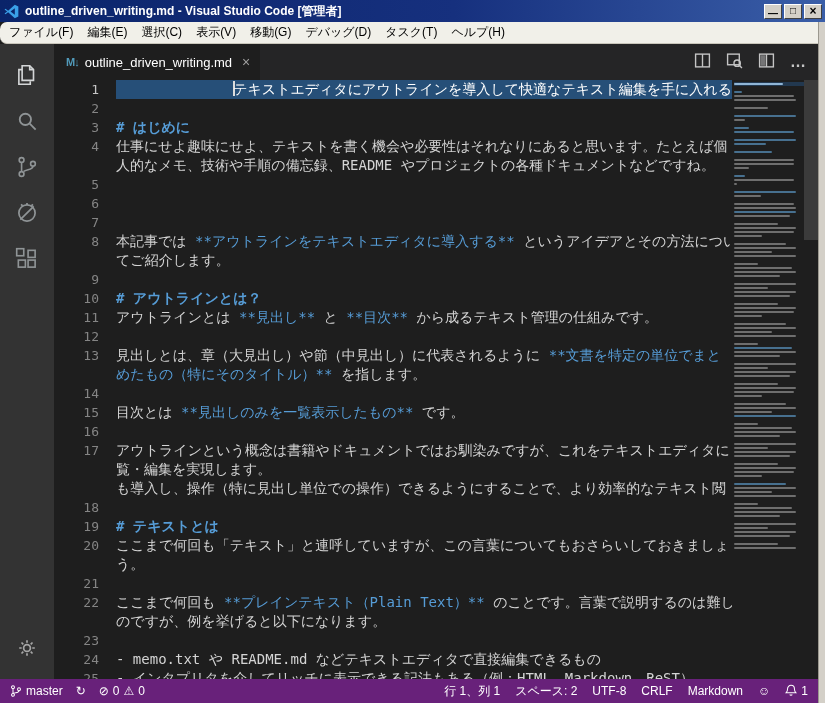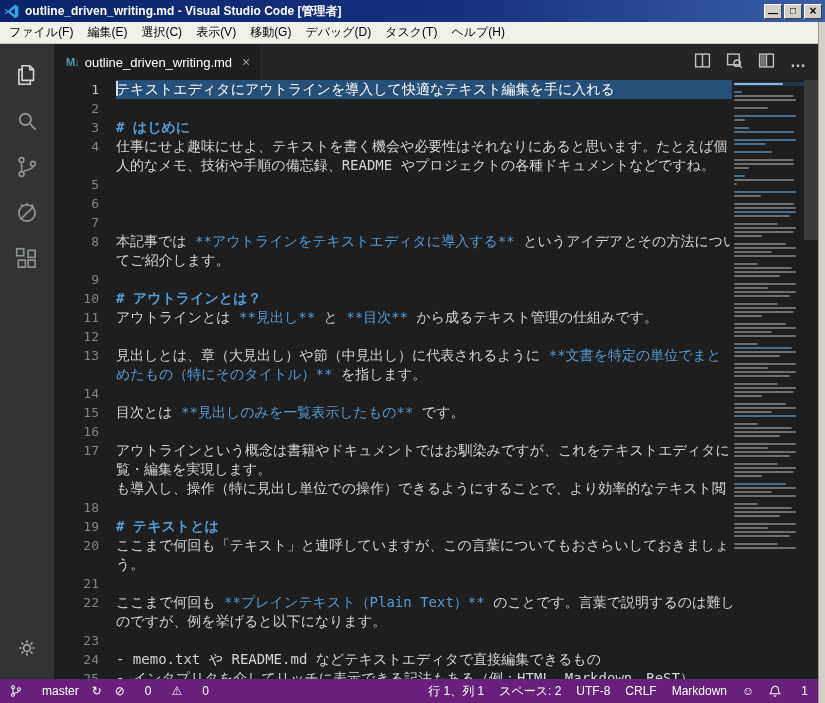--- a/index.html
+++ b/index.html
@@ -20,21 +20,21 @@
   .win-btn {
     width:18px; height:15px; background:#d4d0c8; color:#000;
     border:1px solid; border-color:#ffffff #404040 #404040 #ffffff;
     font-size:10px; line-height:12px; text-align:center; cursor:default; overflow:hidden;
   }
   .win-btn.min { line-height:17px; font-weight:bold; }
   .win-btn.close { font-size:12px; font-weight:bold; }
   .menubar {
     position:absolute; top:22px; left:0; right:0; height:22px;
     background:#f1f0e9; border-bottom:1px solid #c9c6bb;
-    display:flex; align-items:center; font-size:12px; color:#000; padding-left:2px;
+    display:flex; align-items:center; font-size:12px; color:#000; padding-left:2px;border-radius:7px;
   }
   .menu-item { padding:3px 7px; white-space:nowrap; }
   .frame-right { position:absolute; top:22px; right:0; width:7px; bottom:0; background:#d4d0c8; border-left:1px solid #9b988f; z-index:50; }
 
   
   .main { position:absolute; top:44px; left:0; right:7px; bottom:24px; display:flex; }
   .activitybar { width:54px; background:#333333; display:flex; flex-direction:column; align-items:center; padding-top:8px; flex:none; }
   .ab-icon { width:46px; height:46px; display:flex; align-items:center; justify-content:center; color:#8f9496; }
   .ab-icon.first { color:#d4d6d7; }
   .ab-bottom { margin-top:auto; margin-bottom:8px; color:#a6a6a6; }
@@ -51,21 +51,21 @@
   .editor-actions { position:absolute; right:12px; top:0; height:36px; display:flex; align-items:center; gap:15px; color:#c5c5c5; }
   .ea-more { font-size:16px; font-weight:bold; color:#c5c5c5; line-height:10px; }
 
   .code {
     position:absolute; top:36px; left:0; right:0; bottom:0;
     font-family:"DejaVu Sans Mono", monospace; font-size:14px; line-height:19px; overflow:hidden;
   }
   .row { display:flex; height:19px; }
   .gutter { width:62px; flex:none; text-align:right; padding-right:17px; color:#858585; font-size:13px; }
   .rowtext { flex:1; white-space:pre; overflow:hidden; margin-right:86px; }
-  .row.sel .rowtext { background:#264f78; }
+  .row.sel .rowtext { background:#264f78;text-align:right; }
   .row.sel .gutter { color:#c6c6c6; }
   .row.sel .rowtext span { color:#ffffff; }
   .tk-n { color:#d4d4d4; }
   .tk-b { color:#569cd6; font-weight:normal; }
   .tk-h { color:#569cd6; font-weight:bold; }
   .caret { display:inline-block; width:2px; height:15px; background:#dcdcdc; vertical-align:-2px; margin-right:-2px; }
 
   
   .minimap { position:absolute; top:36px; right:14px; width:70px; bottom:0; overflow:hidden; padding-top:2px; }
   .mm-row { height:4px; display:flex; }
@@ -76,21 +76,21 @@
   .scrollbar { position:absolute; top:36px; right:0; width:14px; bottom:0; }
   .slider { width:100%; height:160px; background:rgba(121,121,121,0.32); }
 
   
   .statusbar {
     position:absolute; left:0; right:7px; bottom:0; height:24px; background:#68217a;
     color:#ffffff; font-size:12px; display:flex; align-items:center; padding:0 10px;
   }
   .sb-group { display:flex; align-items:center; gap:13px; }
   .sb-right { margin-left:auto; display:flex; align-items:center; gap:15px; }
-  .sb-item { display:flex; align-items:flex-end; gap:20px; white-space:nowrap; }
+  .sb-item { display:flex; align-items:flex-start; gap:4px; white-space:nowrap; }
   .sb-glyph { font-size:12px; }
 </style>
 </head>
 <body>
 
 <div class="window">
 
   <div class="titlebar">
     <span class="logo">
       <svg width="15" height="15" viewBox="0 0 16 16">

